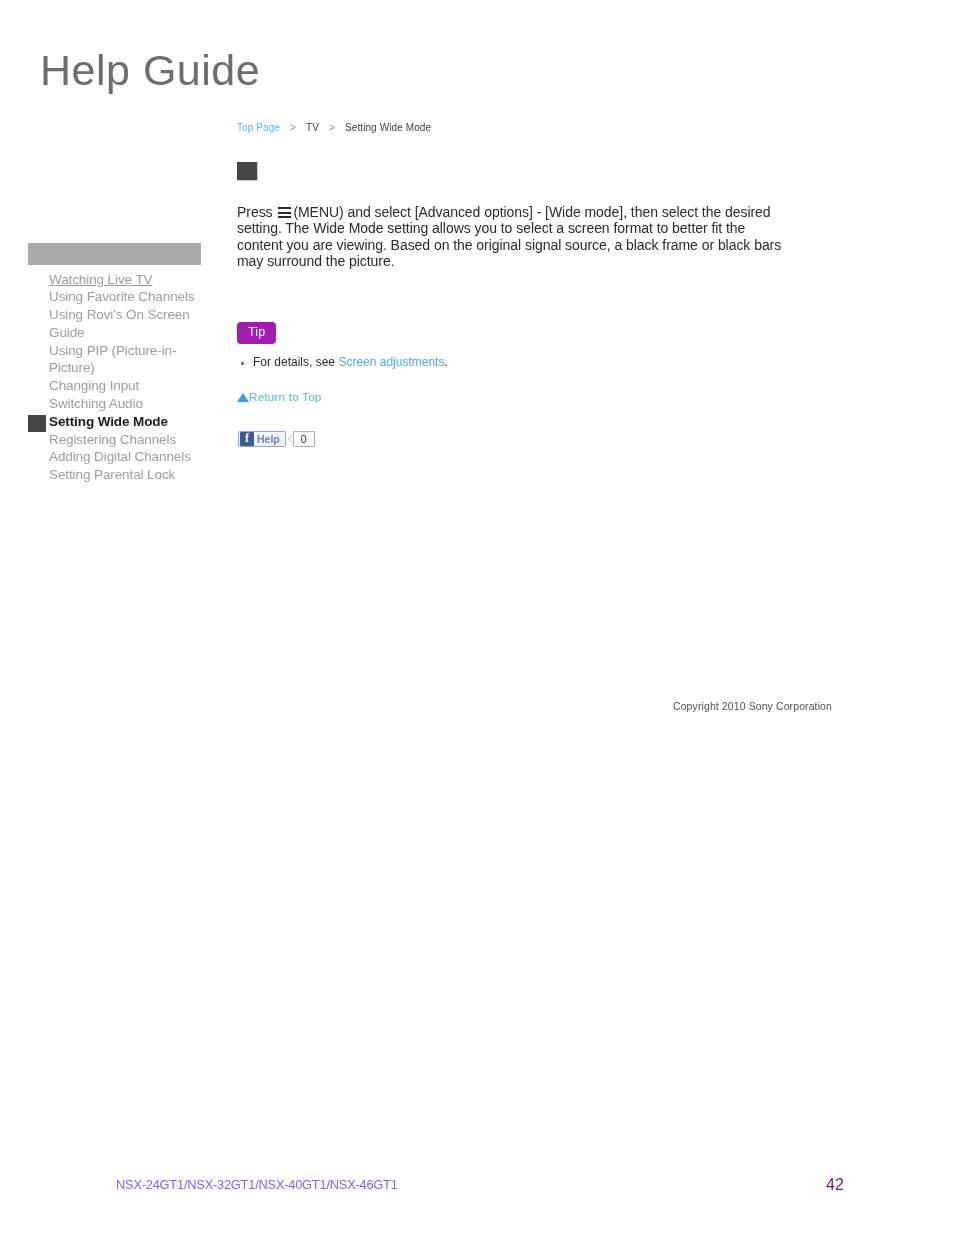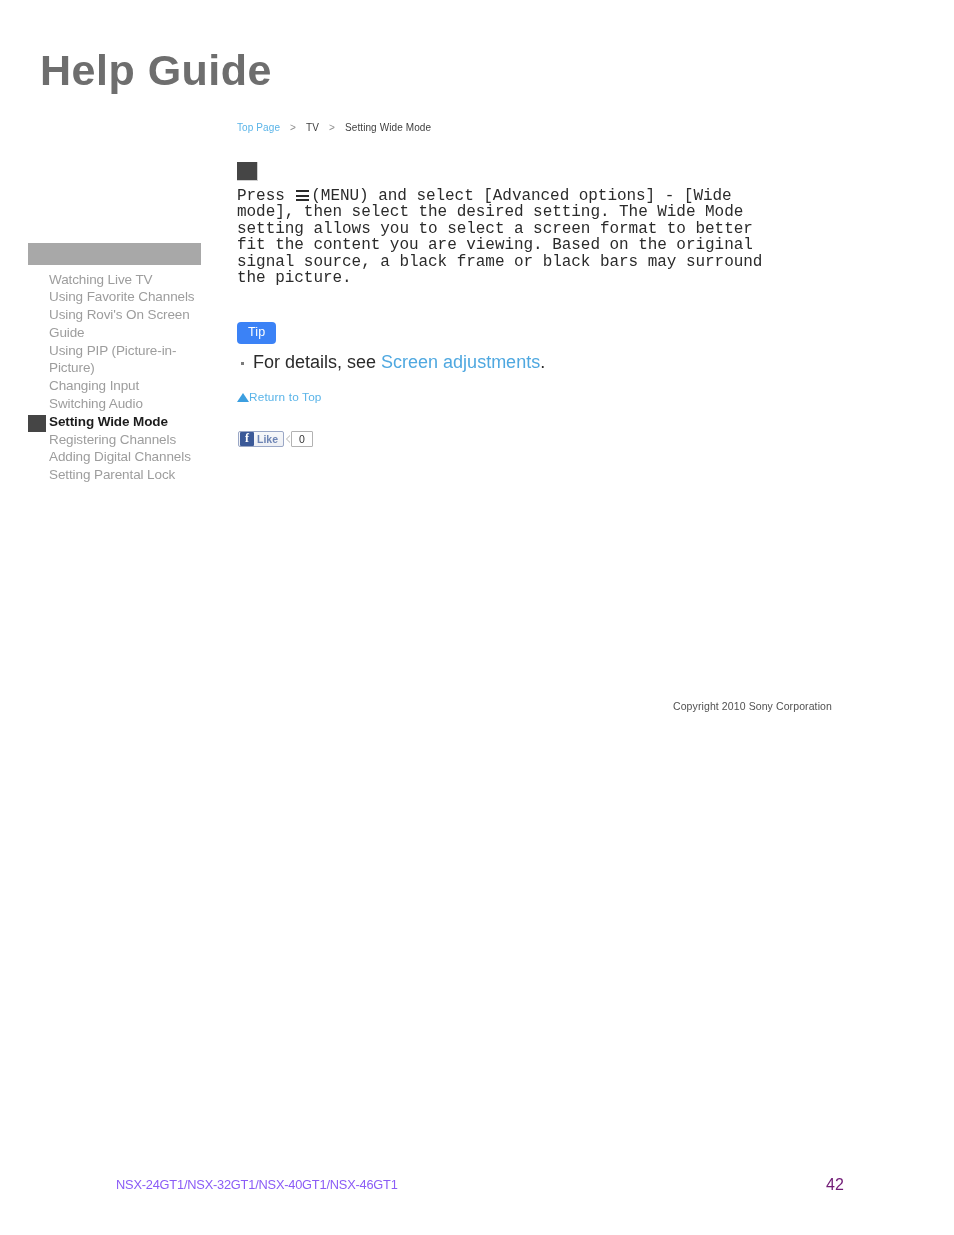--- a/index.html
+++ b/index.html
@@ -16,21 +16,21 @@
     -webkit-font-smoothing: antialiased;
   }
 
   
   .logo {
     position: absolute;
     left: 40px;
     top: 46px;
     font-family: "Liberation Sans", sans-serif;
     font-size: 43px;
-    font-weight: 700;
+    font-weight: 400;
     letter-spacing: 0.5px;
     color: #6e6e6e;
     white-space: nowrap;
   }
 
   
   .sidebar {
     position: absolute;
     left: 28px;
     top: 243px;
@@ -51,20 +51,21 @@
     position: relative;
     font-size: 13.5px;
     line-height: 17.8px;
     color: #9d9d9d;
     padding-left: 21px;
     padding-right: 2px;
     letter-spacing: -0.1px;
   }
   .sidebar-item.first {
     margin-top: 5.5px;
+    text-decoration: underline;
   }
   .sidebar-item.active {
     color: #1c1c1c;
     font-weight: bold;
   }
   .sidebar-item .marker {
     position: absolute;
     left: 0px;
     top: 2px;
     width: 18px;
@@ -113,27 +114,26 @@
     width: 20px;
     height: 18px;
     background: #454545;
     border-right: 1px solid #cfcfcf;
     border-bottom: 1px solid #cfcfcf;
   }
 
   .body-text {
     position: absolute;
     left: 0px;
-    top: 188px;
+    top: 204px;
     width: 552px;
-    font-size: 16px;
+    font-size: 14px;
     line-height: 16.4px;
     color: #2b2b2b;
     letter-spacing: -0.05px;
-    font-family: Liberation Mono, monospace;
   }
   .body-text p {
     margin: 0;
   }
   .menu-glyph {
     display: inline-block;
     vertical-align: -2px;
     width: 13px;
     height: 13px;
     position: relative;
@@ -148,37 +148,37 @@
     display: block;
   }
   .menu-glyph i:nth-child(1) { top: 1px; }
   .menu-glyph i:nth-child(2) { top: 5.5px; }
   .menu-glyph i:nth-child(3) { top: 10px; }
 
   .tip-badge {
     position: absolute;
     left: 0px;
     top: 322px;
-    background: #3b82f6;
+    background: #a21caf;
     color: #ffffff;
     font-size: 12.5px;
     line-height: 13px;
     padding: 4px 11px 5px 11px;
     border-radius: 4px;
     letter-spacing: 0.1px;
   }
 
   .tip-list {
     position: absolute;
     left: 0px;
     top: 354px;
     margin: 0;
     padding: 0;
     list-style: none;
-    font-size: 18px;
+    font-size: 12px;
     line-height: 17px;
     color: #2b2b2b;
   }
   .tip-list li {
     position: relative;
     padding-left: 16px;
   }
   .tip-list li .bullet {
     position: absolute;
     left: 4px;
@@ -392,21 +392,21 @@
     </li>
   </ul>
 
   <a class="return-top" href="#"><span class="tri"></span><span>Return to Top</span></a>
 
 </div>
 
 <div class="fb-widget">
   <div class="fb-like-btn">
     <span class="fb-f">f</span>
-    <span class="fb-like-label">Like</span>
+    <span class="fb-like-label">Help</span>
   </div>
   <div class="fb-count-wrap">
     <span class="arrow-out"></span>
     <span class="arrow-in"></span>
     <div class="fb-count">0</div>
   </div>
 </div>
 
 <div class="copyright">Copyright 2010 Sony Corporation</div>
 

